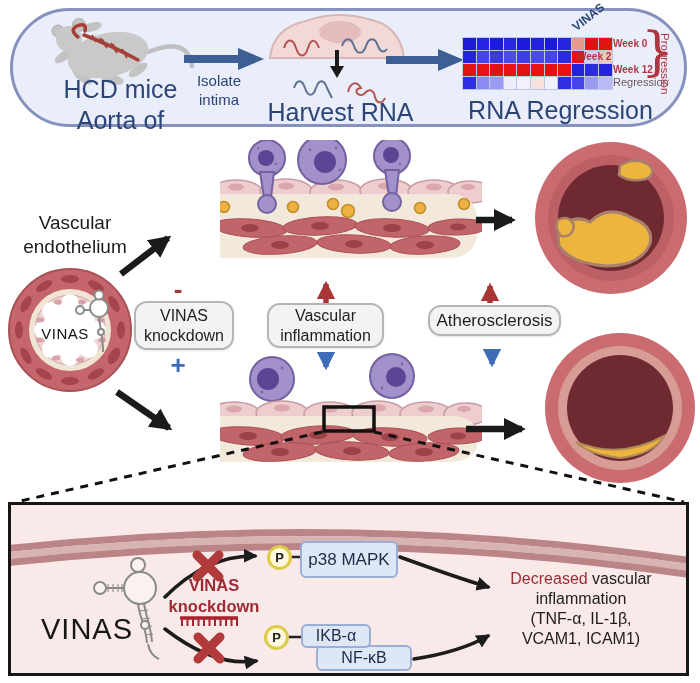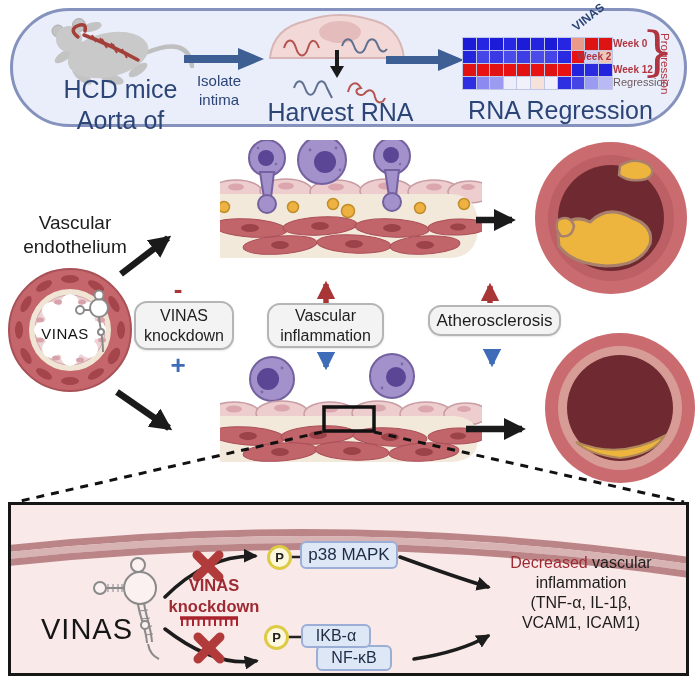--- a/index.html
+++ b/index.html
@@ -443,33 +443,33 @@
     </svg>
 
     <div class="abs" style="left:30px;top:108px;font-size:29px;font-weight:500;color:#161616;letter-spacing:1px">VINAS</div>
 
     <div class="abs redtxt" style="left:152px;top:70px;width:102px;text-align:center;font-size:16.5px;font-weight:600;line-height:21px">
       <span class="blk">VINAS</span>
       <span class="blk">knockdown</span>
     </div>
 
     <div class="abs p-circle" style="left:256px;top:40px">P</div>
-    <div class="abs blue-box" style="left:289px;top:36px;width:98px;height:28px;font-size:17px">
+    <div class="abs blue-box" style="left:289px;top:36px;width:98px;height:37px;font-size:17px">
       <span>p38 MAPK</span>
     </div>
 
-    <div class="abs blue-box" style="left:305px;top:140px;width:76px;height:26px;font-size:16px">
+    <div class="abs blue-box" style="left:305px;top:140px;width:96px;height:26px;font-size:16px">
       <span>NF-κB</span>
     </div>
     <div class="abs blue-box" style="left:290px;top:119px;width:70px;height:24px;font-size:16px">
       <span>IKB-α</span>
     </div>
     <div class="abs p-circle" style="left:253px;top:120px">P</div>
 
-    <div class="abs" style="left:494px;top:48px;width:152px;text-align:center;font-size:16px;line-height:20px;color:#1d1d1d">
+    <div class="abs" style="left:494px;top:64px;width:152px;text-align:center;font-size:16px;line-height:20px;color:#1d1d1d">
       <span class="blk">
         <span class="redtxt" style="font-weight:500">Decreased</span><span> vascular</span>
       </span>
       <span class="blk">inflammation</span>
       <span class="blk">(TNF-α, IL-1β,</span>
       <span class="blk">VCAM1, ICAM1)</span>
     </div>
   </div>
 
 </div>

